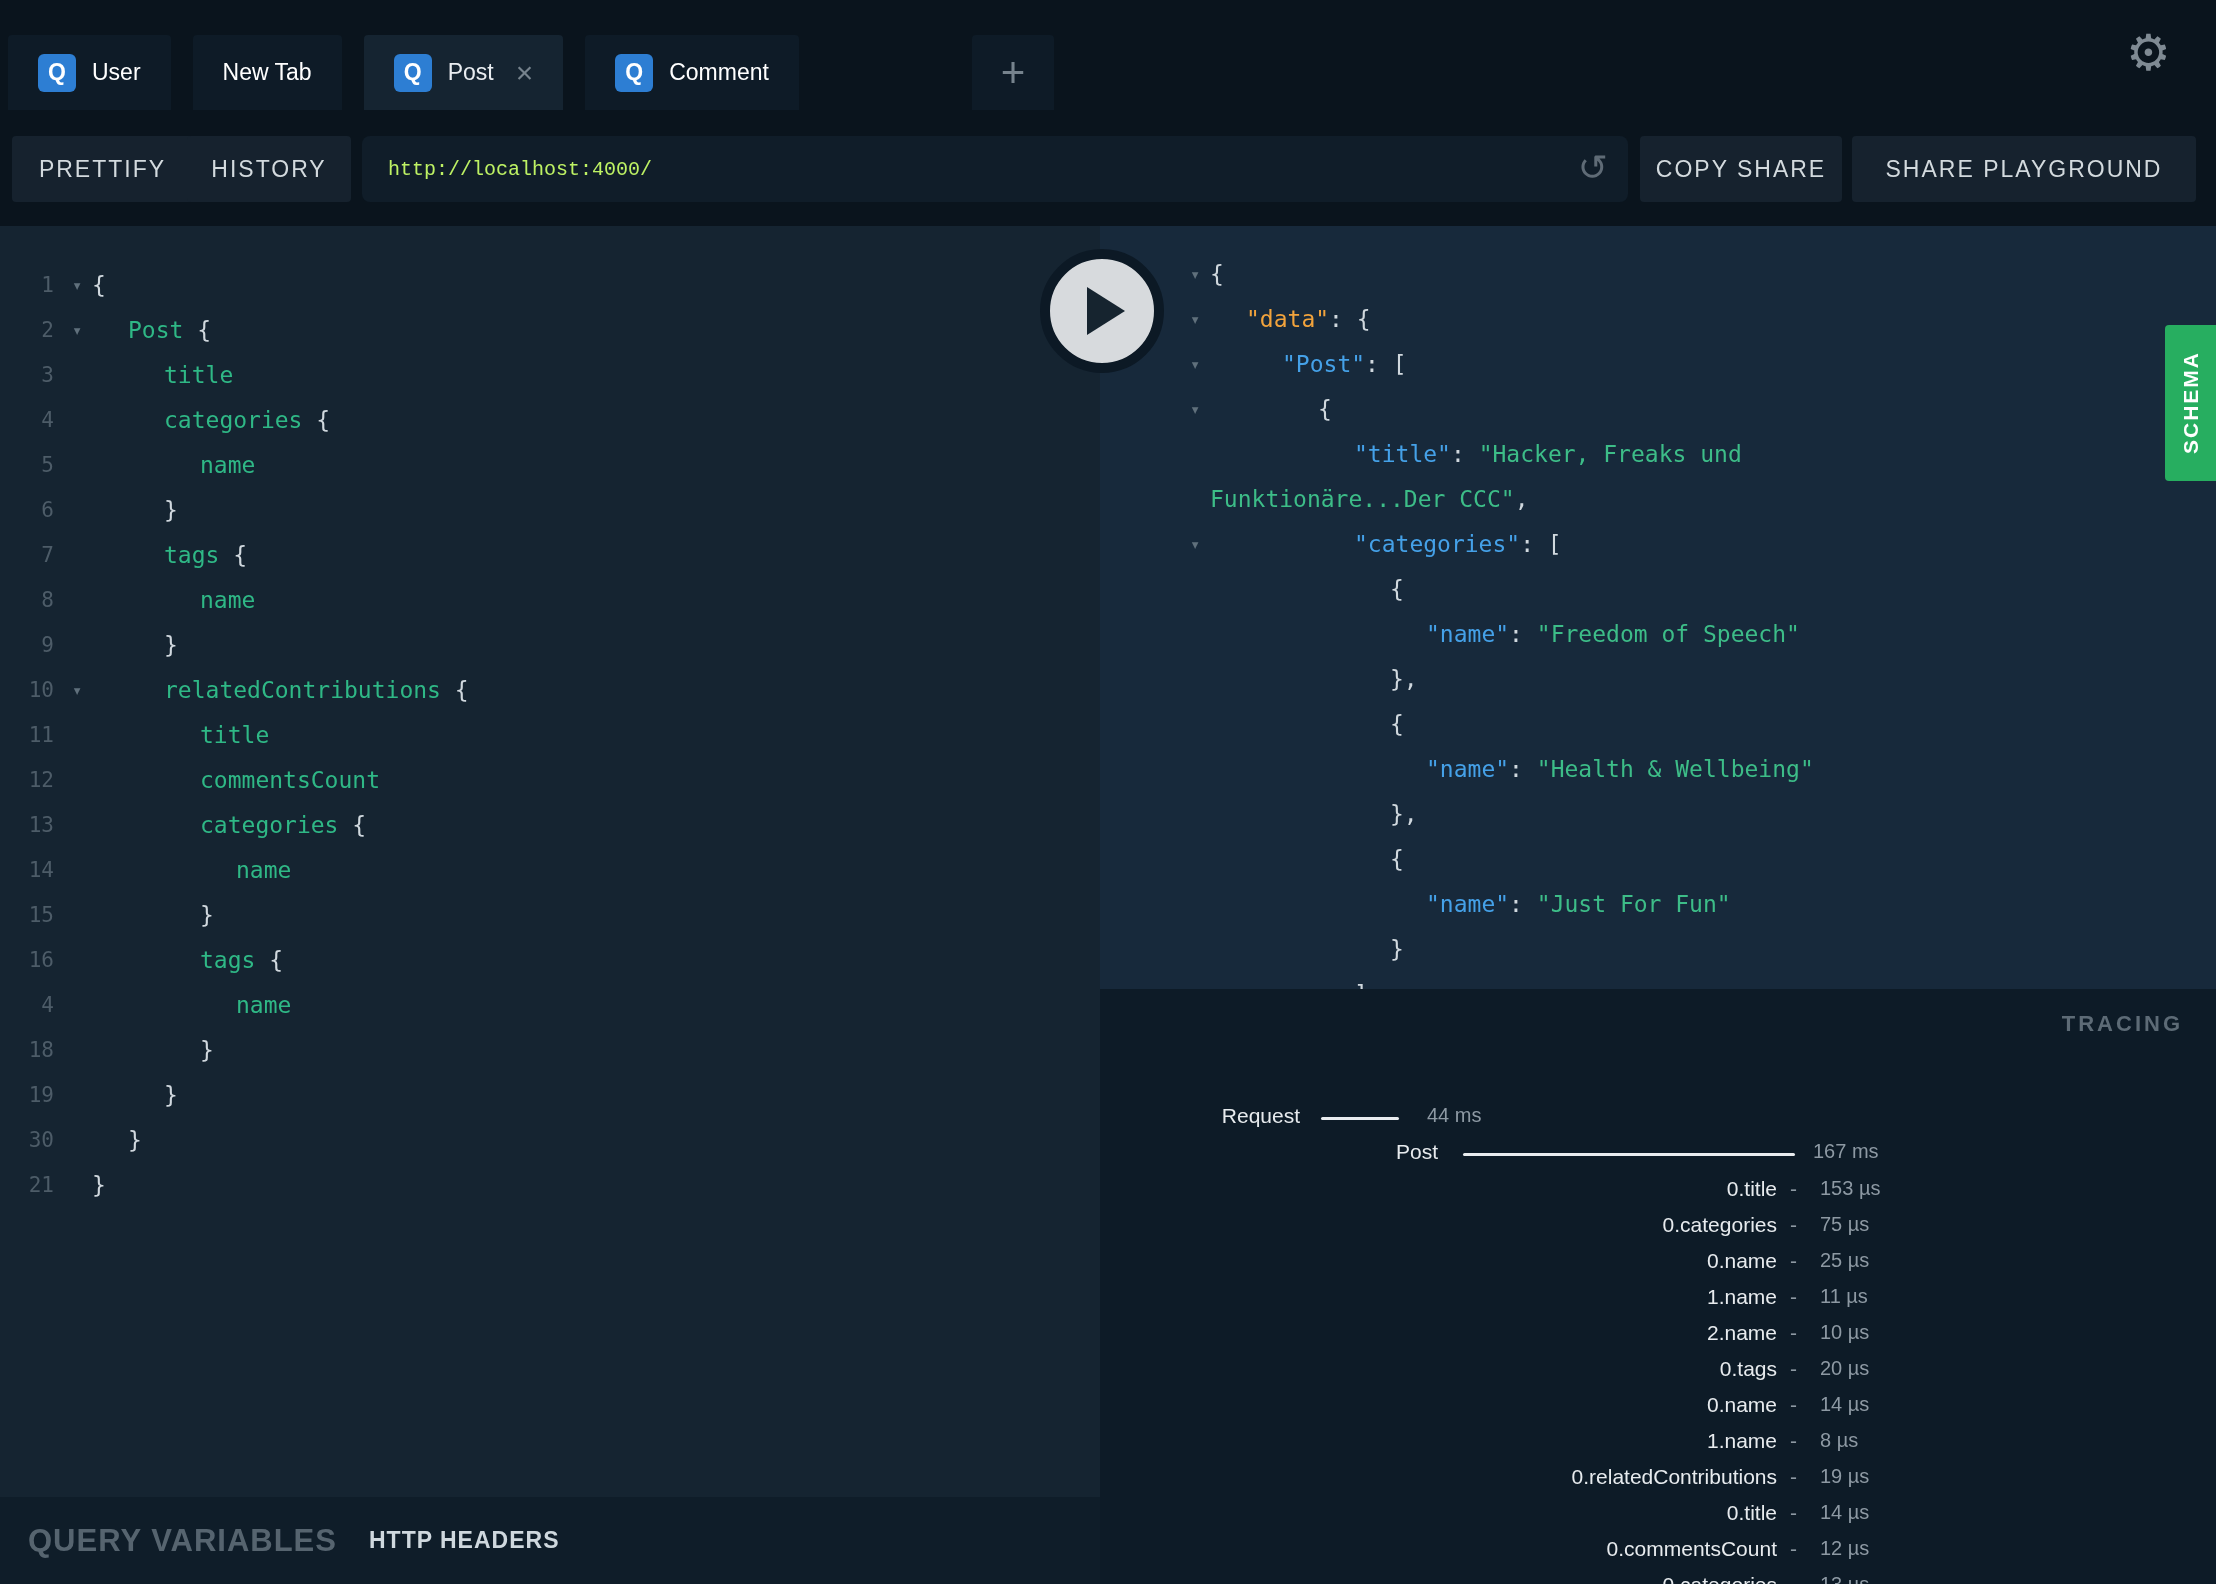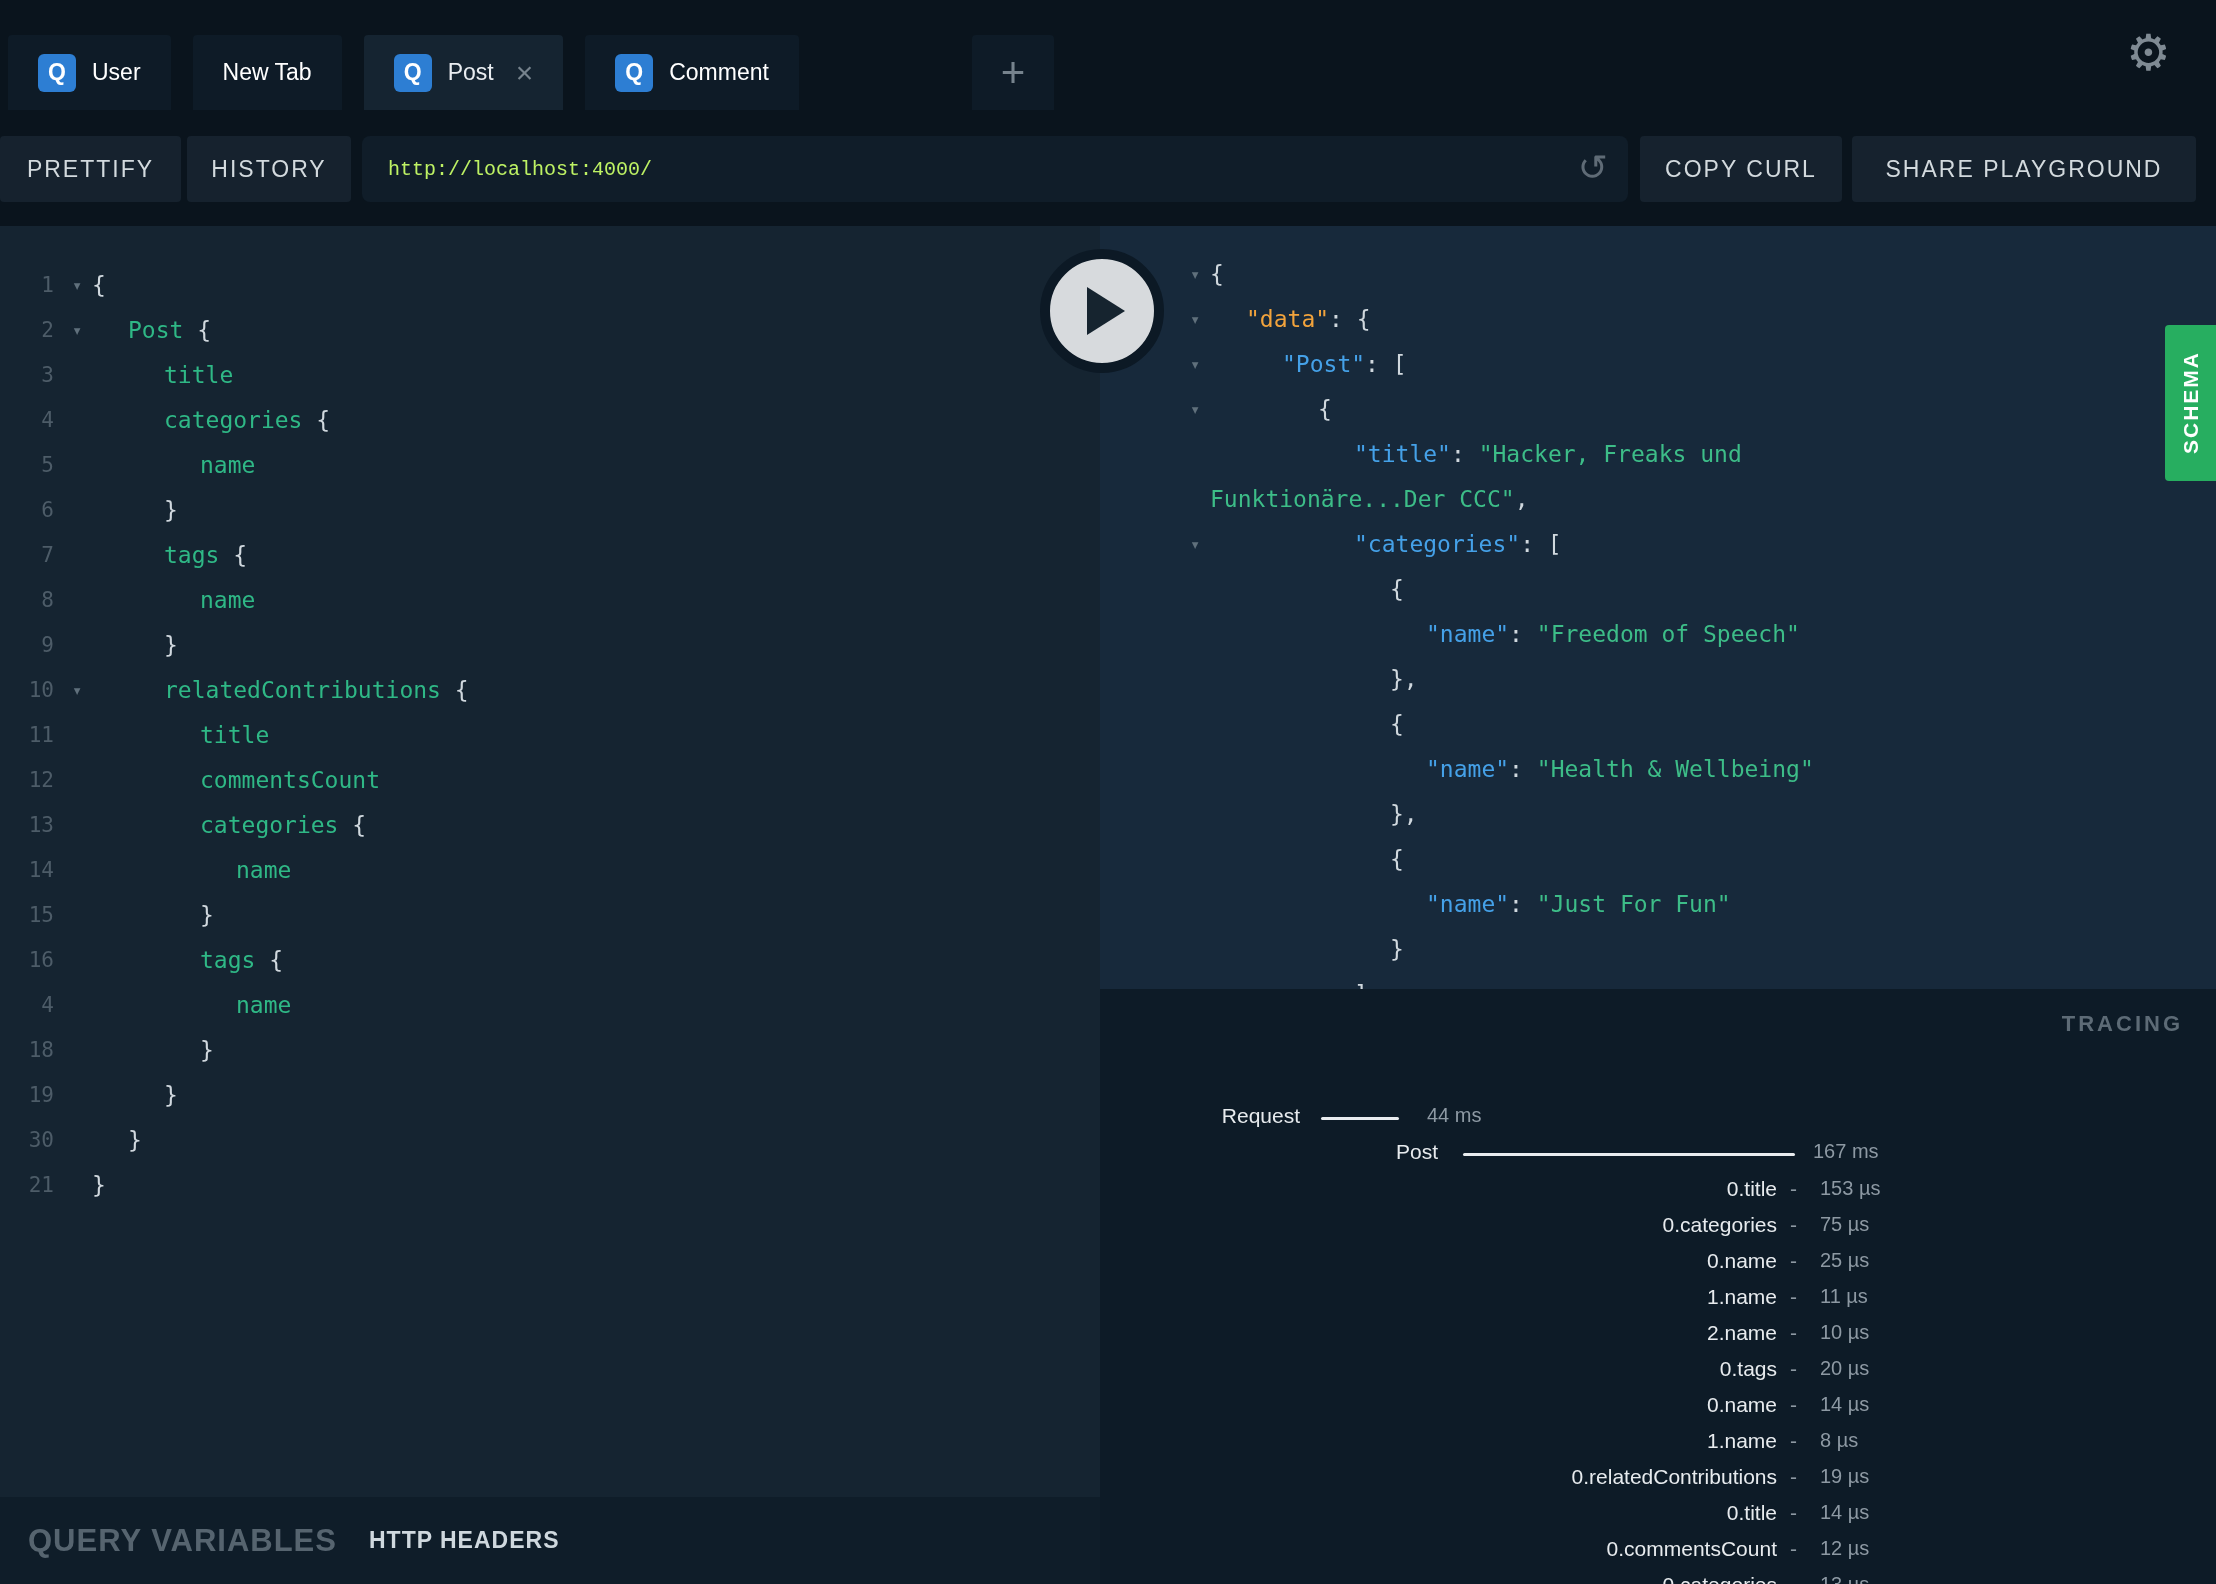--- a/index.html
+++ b/index.html
@@ -13,21 +13,21 @@
   .tab.active{background:#152431;}
   .qbadge{width:38px;height:38px;border-radius:6px;background:#2d7ed3;color:#ffffff;font-weight:bold;font-size:23px;display:flex;align-items:center;justify-content:center;margin-right:16px;flex:none;}
   .tlabel{font-size:23px;color:#ffffff;white-space:nowrap;}
   .tab.active .tlabel{color:#e9edf1;}
   .tclose{margin-left:22px;color:#76838d;font-size:30px;line-height:1;}
   .plus-tab{position:absolute;left:972px;top:35px;width:82px;height:75px;background:#0e1b27;color:#76838d;font-size:42px;border:none;border-radius:4px 4px 0 0;cursor:pointer;font-family:inherit;}
   .gear{position:absolute;left:2126px;top:28px;font-size:50px;color:#7f8a93;cursor:pointer;line-height:1;}
 
   
   .btn{position:absolute;top:136px;height:66px;background:#16222e;color:#d3dade;font-size:23px;letter-spacing:2px;border:none;border-radius:4px;cursor:pointer;font-family:inherit;}
-  #btn-prettify{left:0;width:181px;}
+  #btn-prettify{left:12px;width:181px;}
   #btn-history{left:187px;width:164px;}
   .urlwrap{position:absolute;left:362px;top:136px;width:1266px;height:66px;}
   .urlwrap input{width:100%;height:100%;background:#101d29;border:none;border-radius:8px;color:#bef264;font-size:20px;padding:0 80px 0 26px;font-family:Liberation Mono, monospace;outline:none;}
   .reload{position:absolute;right:20px;top:10px;font-size:36px;color:#5f6b76;cursor:pointer;line-height:1.2;}
   #btn-copycurl{left:1640px;width:202px;}
   #btn-share{left:1852px;width:344px;}
 
   
   .editor-pane{position:absolute;left:0;top:226px;width:1100px;height:1271px;background:#152431;overflow:hidden;padding-top:36px;}
   .response-pane{position:absolute;left:1100px;top:226px;width:1116px;height:763px;background:#17293b;overflow:hidden;padding-top:25px;}
@@ -89,21 +89,21 @@
     </div>
   <button class="plus-tab">+</button>
   <span class="gear">⚙</span>
 
   <button class="btn" id="btn-prettify">PRETTIFY</button>
   <button class="btn" id="btn-history">HISTORY</button>
   <div class="urlwrap">
     <input type="text" value="http://localhost:4000/" style="">
     <span class="reload">↺</span>
   </div>
-  <button class="btn" id="btn-copycurl">COPY CURL</button>
+  <button class="btn" id="btn-copycurl">COPY SHARE</button>
   <button class="btn" id="btn-share">SHARE PLAYGROUND</button>
 
   <section class="editor-pane">
     <div id="query-lines">
         <div class="cline">
           <span class="ln">1</span>
           <span class="fold">▾</span>
           <span class="codetxt" style="padding-left: 0px;"><span class="tk-p">{</span></span>
         </div>
         <div class="cline">

